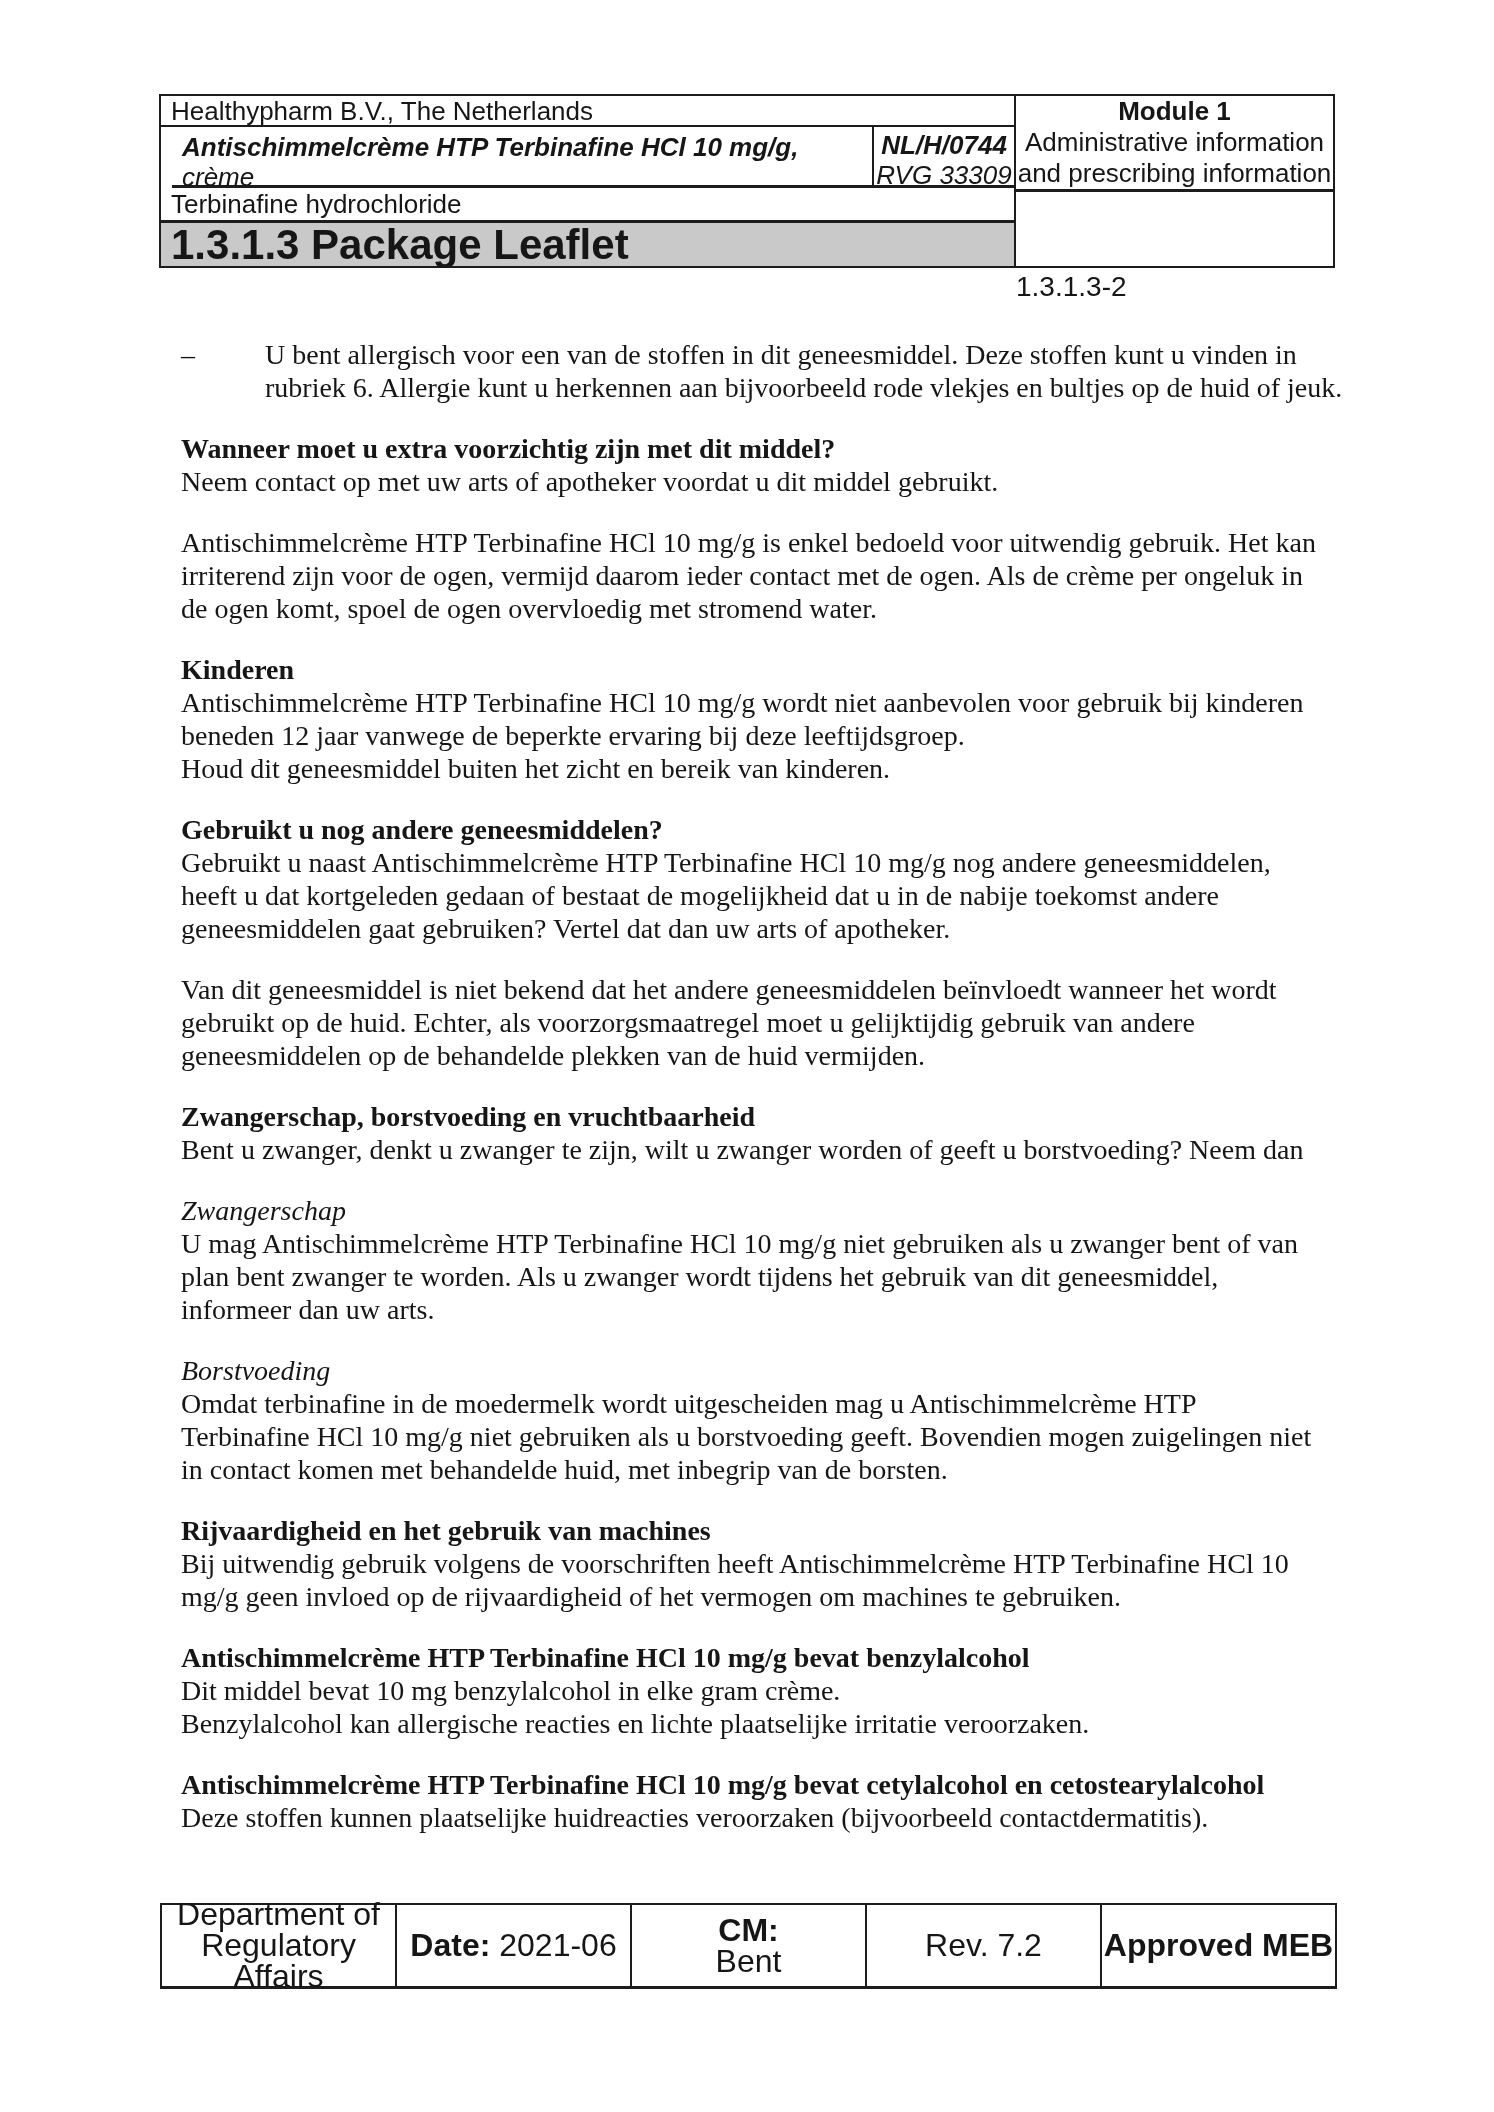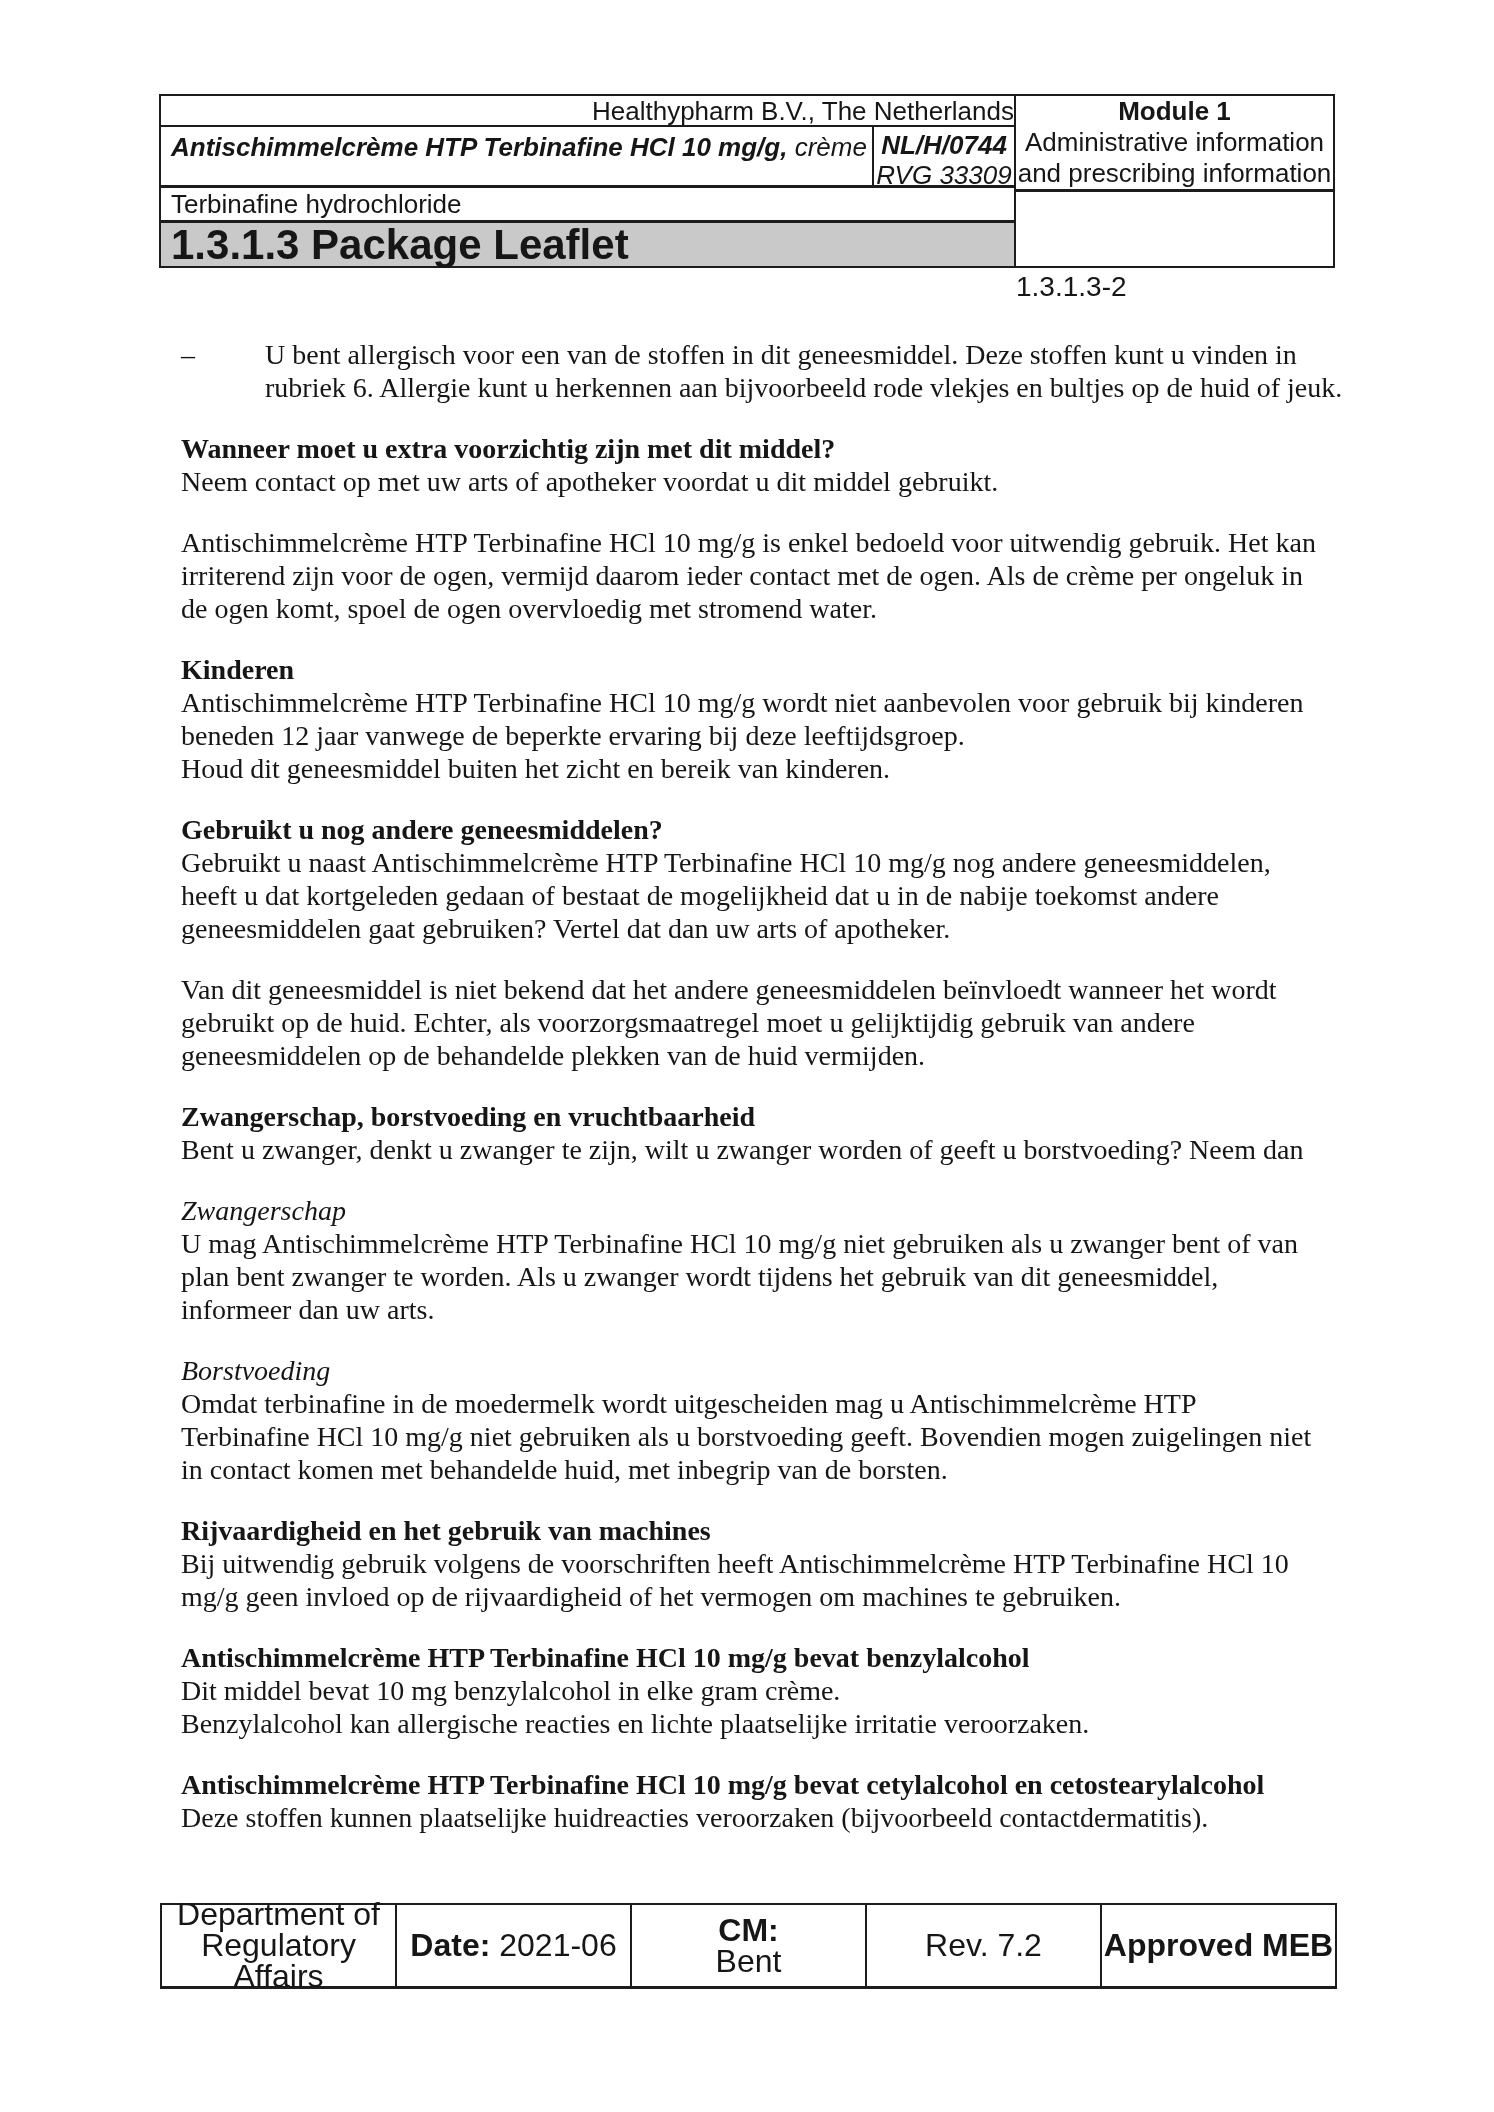--- a/index.html
+++ b/index.html
@@ -14,22 +14,22 @@
   
   .htable{
     position:absolute;left:159px;top:94px;width:1176px;height:174px;
     border:2px solid var(--border);
     display:flex;
     font-family:"Liberation Sans",sans-serif;
     font-size:26px;line-height:30px;
   }
   .h-left{width:853px;display:flex;flex-direction:column;}
   .h-right{flex:1;border-left:2px solid var(--border);display:flex;flex-direction:column;gap:36px;}
-  .hrow1{height:31px;border-bottom:2px solid var(--border);display:flex;align-items:center;padding-left:10px;justify-content:flex-end;}
-  .hrow2{height:61px;border-bottom:3px solid var(--border);display:flex;}
+  .hrow1{height:31px;border-bottom:2px solid var(--border);display:flex;align-items:center;padding-left:10px;}
+  .hrow2{height:61px;border-bottom:3px solid var(--border);display:flex;margin-left:11px;}
   .hrow2 .title-cell{flex:1;padding:5px 0 0 10px;font-weight:bold;font-style:italic;}
   .hrow2 .title-cell .light{font-weight:normal;}
   .hrow2 .reg-cell{width:142px;border-left:2px solid var(--border);text-align:center;padding-top:3px;font-style:italic;}
   .hrow2 .reg-cell .nl{font-weight:bold;}
   .hrow3{height:32px;display:flex;align-items:center;padding-left:10px;}
   .hrow4{flex:1;border-top:3px solid var(--border);background:var(--band);
          display:flex;align-items:center;padding-left:10px;
          font-weight:bold;font-size:42px;}
   .module-cell{height:124px;border-bottom:3px solid var(--border);
                display:flex;flex-direction:column;justify-content:center;align-items:center;

